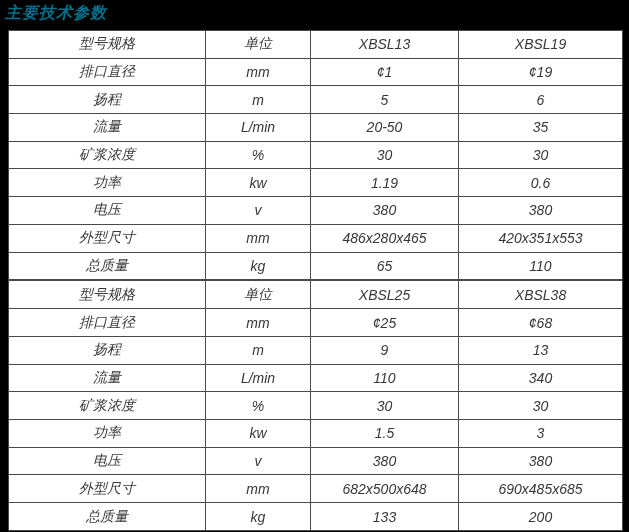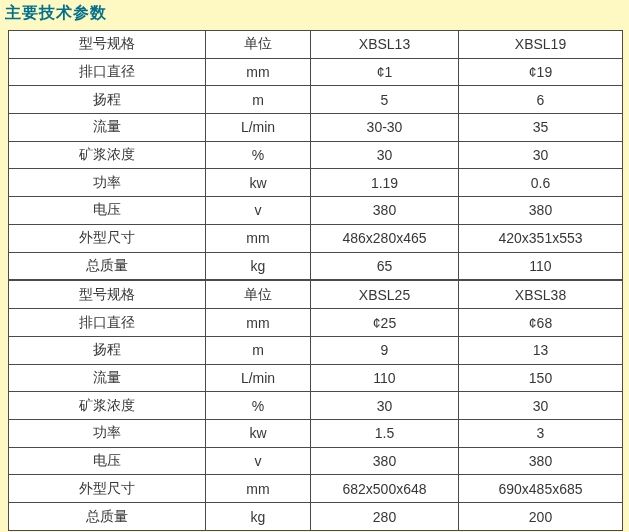--- a/index.html
+++ b/index.html
@@ -5,22 +5,23 @@
   html, body {
     margin: 0;
     padding: 0;
     background: #ffffff;
     font-family: "Liberation Sans", "DejaVu Sans", sans-serif;
   }
   .page {
     position: relative;
     width: 629px;
     height: 532px;
-    background: #fef9c3;
+    background: #000000;
     overflow: hidden;
+    font-style: italic;
   }
   .page-title {
     position: absolute;
     left: 5px;
     top: 3px;
     font-size: 16px;
     font-weight: bold;
     color: #00708c;
     letter-spacing: 1px;
     white-space: nowrap;
@@ -77,21 +78,21 @@
         </tr>
         <tr>
           <td>扬程</td>
           <td>m</td>
           <td>5</td>
           <td>6</td>
         </tr>
         <tr>
           <td>流量</td>
           <td>L/min</td>
-          <td>30-30</td>
+          <td>20-50</td>
           <td>35</td>
         </tr>
         <tr>
           <td>矿浆浓度</td>
           <td>%</td>
           <td>30</td>
           <td>30</td>
         </tr>
         <tr>
           <td>功率</td>
@@ -132,21 +133,21 @@
         <tr>
           <td>扬程</td>
           <td>m</td>
           <td>9</td>
           <td>13</td>
         </tr>
         <tr>
           <td>流量</td>
           <td>L/min</td>
           <td>110</td>
-          <td>150</td>
+          <td>340</td>
         </tr>
         <tr>
           <td>矿浆浓度</td>
           <td>%</td>
           <td>30</td>
           <td>30</td>
         </tr>
         <tr>
           <td>功率</td>
           <td>kw</td>
@@ -161,18 +162,18 @@
         </tr>
         <tr>
           <td>外型尺寸</td>
           <td>mm</td>
           <td>682x500x648</td>
           <td>690x485x685</td>
         </tr>
         <tr>
           <td>总质量</td>
           <td>kg</td>
-          <td>280</td>
+          <td>133</td>
           <td>200</td>
         </tr>
       </tbody>
   </table>
 </div>
 
 </body></html>

